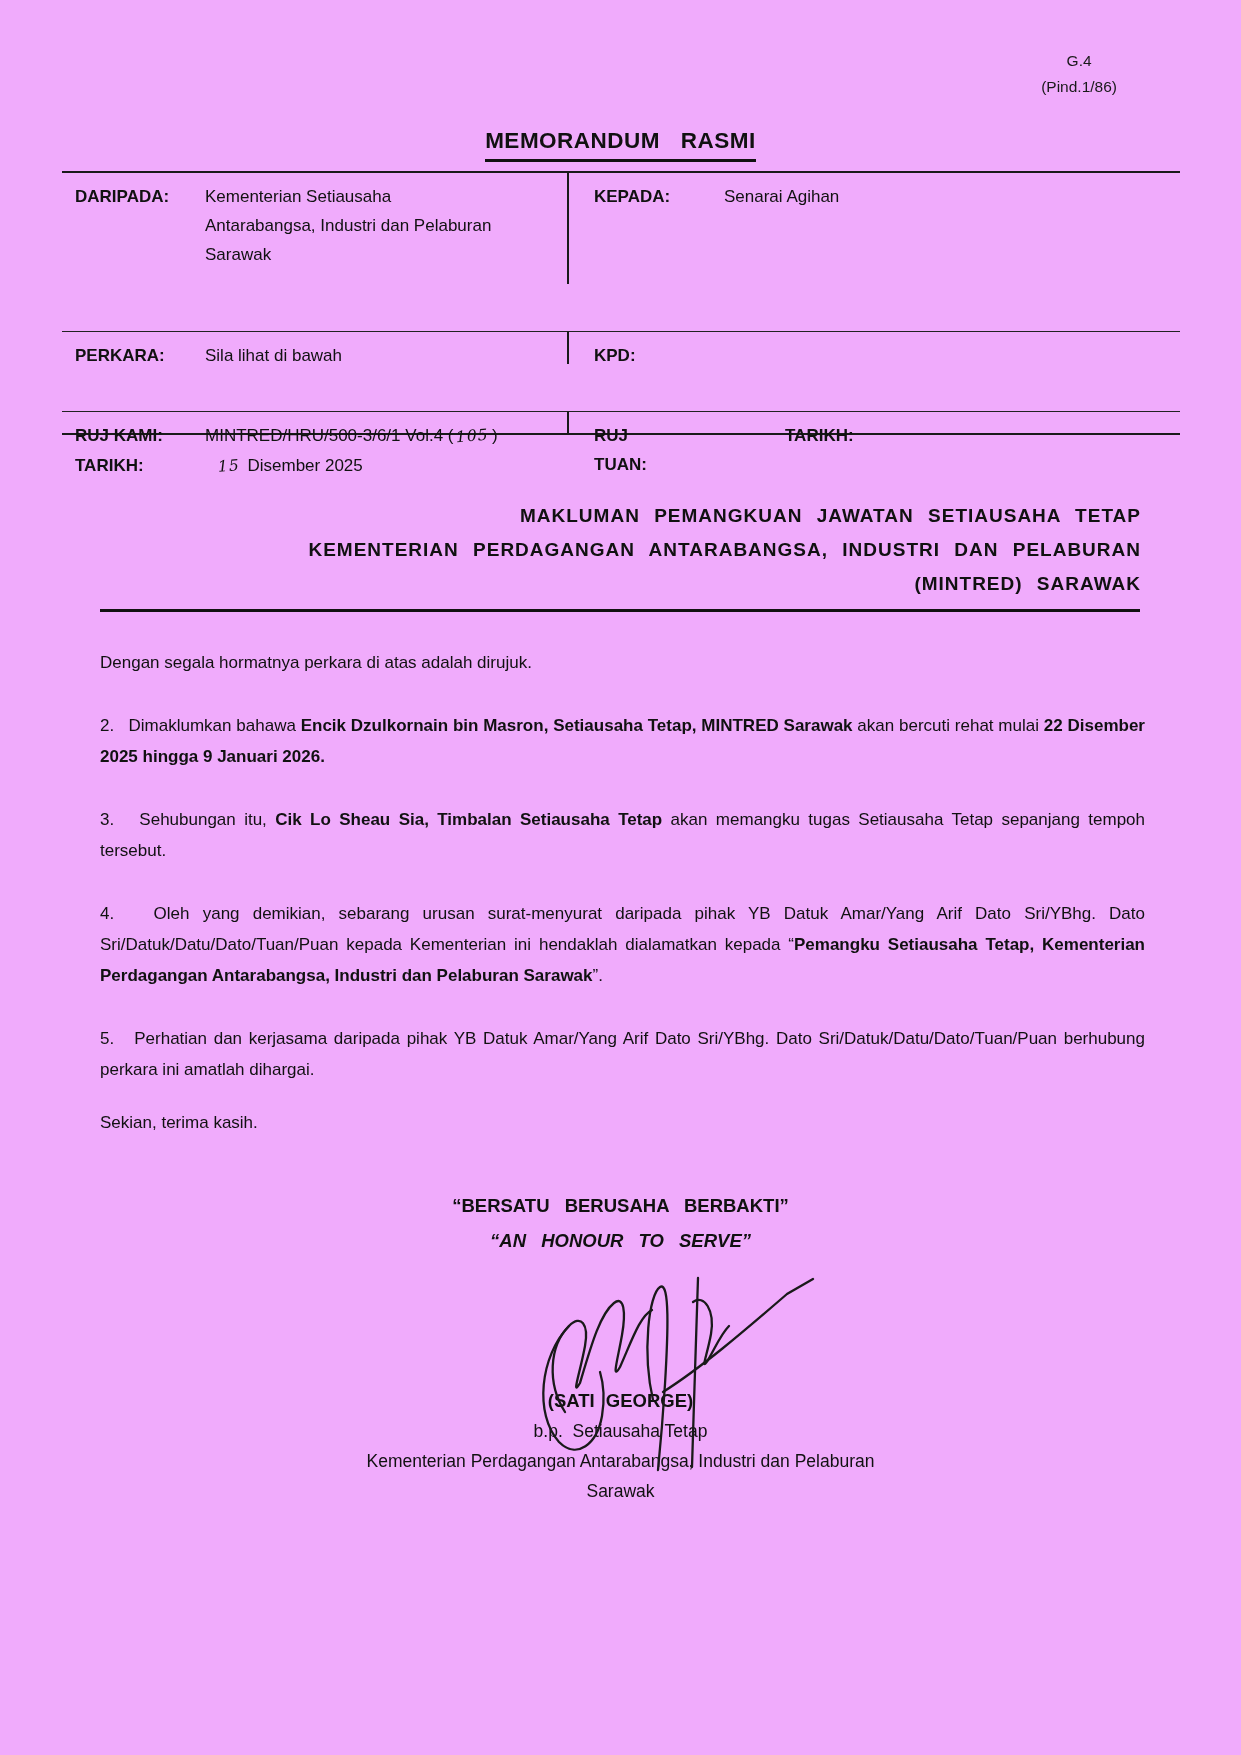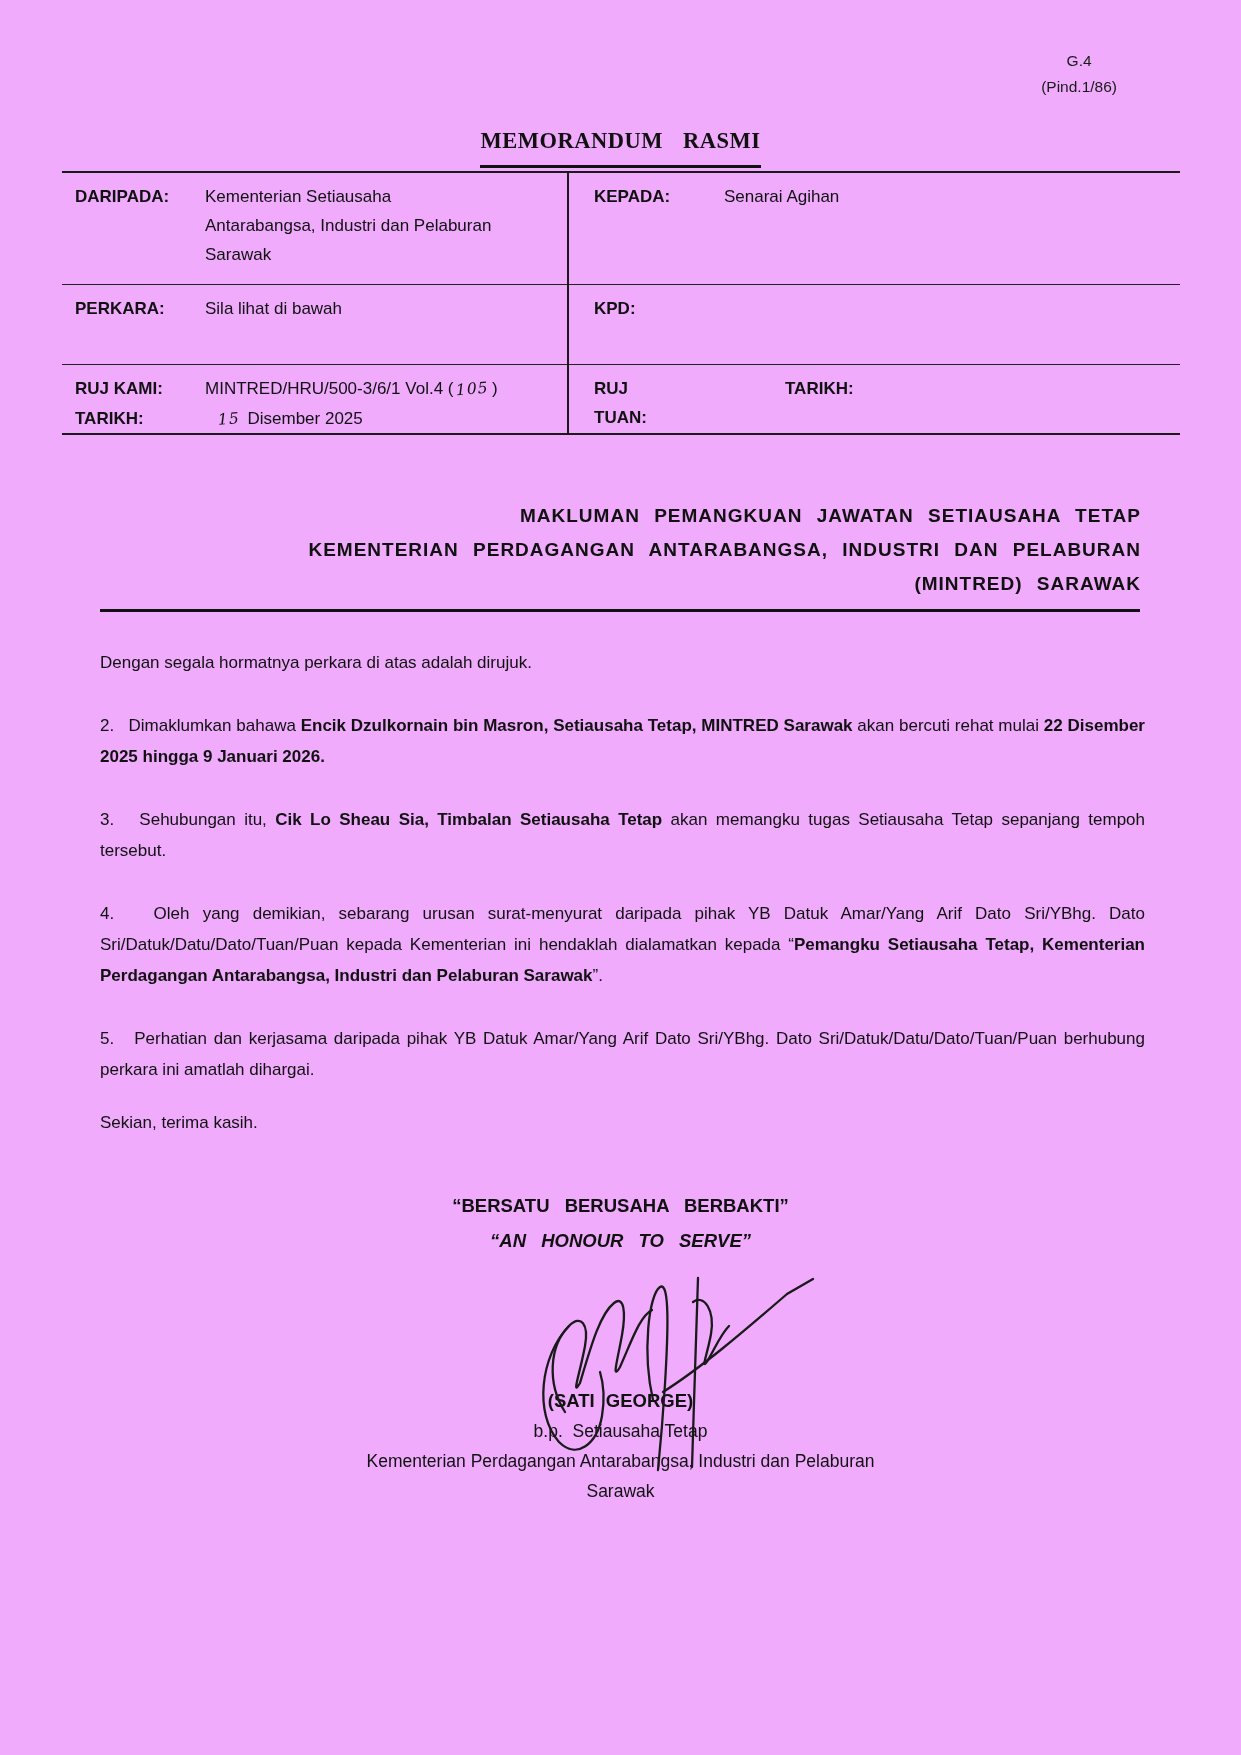--- a/index.html
+++ b/index.html
@@ -21,33 +21,33 @@
     color:#1a1a1a;
   }
   
   .title {
     padding-top:128px;
     text-align:center;
     font-size:22.5px; font-weight:bold;
     letter-spacing:0.5px; word-spacing:14px;
     color:#111;
   }
-  .title span { border-bottom:3px solid #111; padding-bottom:12px;font-family:Liberation Serif, serif; }
+  .title span { border-bottom:3px solid #111; padding-bottom:6px; }
   
   .memo-table {
     margin:17px 61px 0 62px;
     border-top:2px solid #1a1a1a;
     border-bottom:2px solid #1a1a1a;
     display:grid;
     grid-template-columns:505px 1fr;
     grid-template-rows:111px 80px 69px;
   }
   .cell { padding:9px 24px 6px 13px; line-height:29px; }
   .cell.right { border-left:2px solid #1a1a1a; padding-left:25px; }
-  .cell.rowline { border-top:1.5px solid #222; }
+  .cell.rowline { border-top:1.5px solid #222;margin-top:47px; }
   .lblrow { display:flex; }
   .lbl { width:130px; font-weight:bold; flex:0 0 auto; }
   .lbl.narrow { width:191px; }
   .val { flex:1 1 auto; }
   .stack div { line-height:29px; }
   .hand {
     font-family:"DejaVu Serif", serif;
     font-style:italic; font-size:15.5px;
     letter-spacing:1px;
     display:inline-block; transform:rotate(-4deg);

